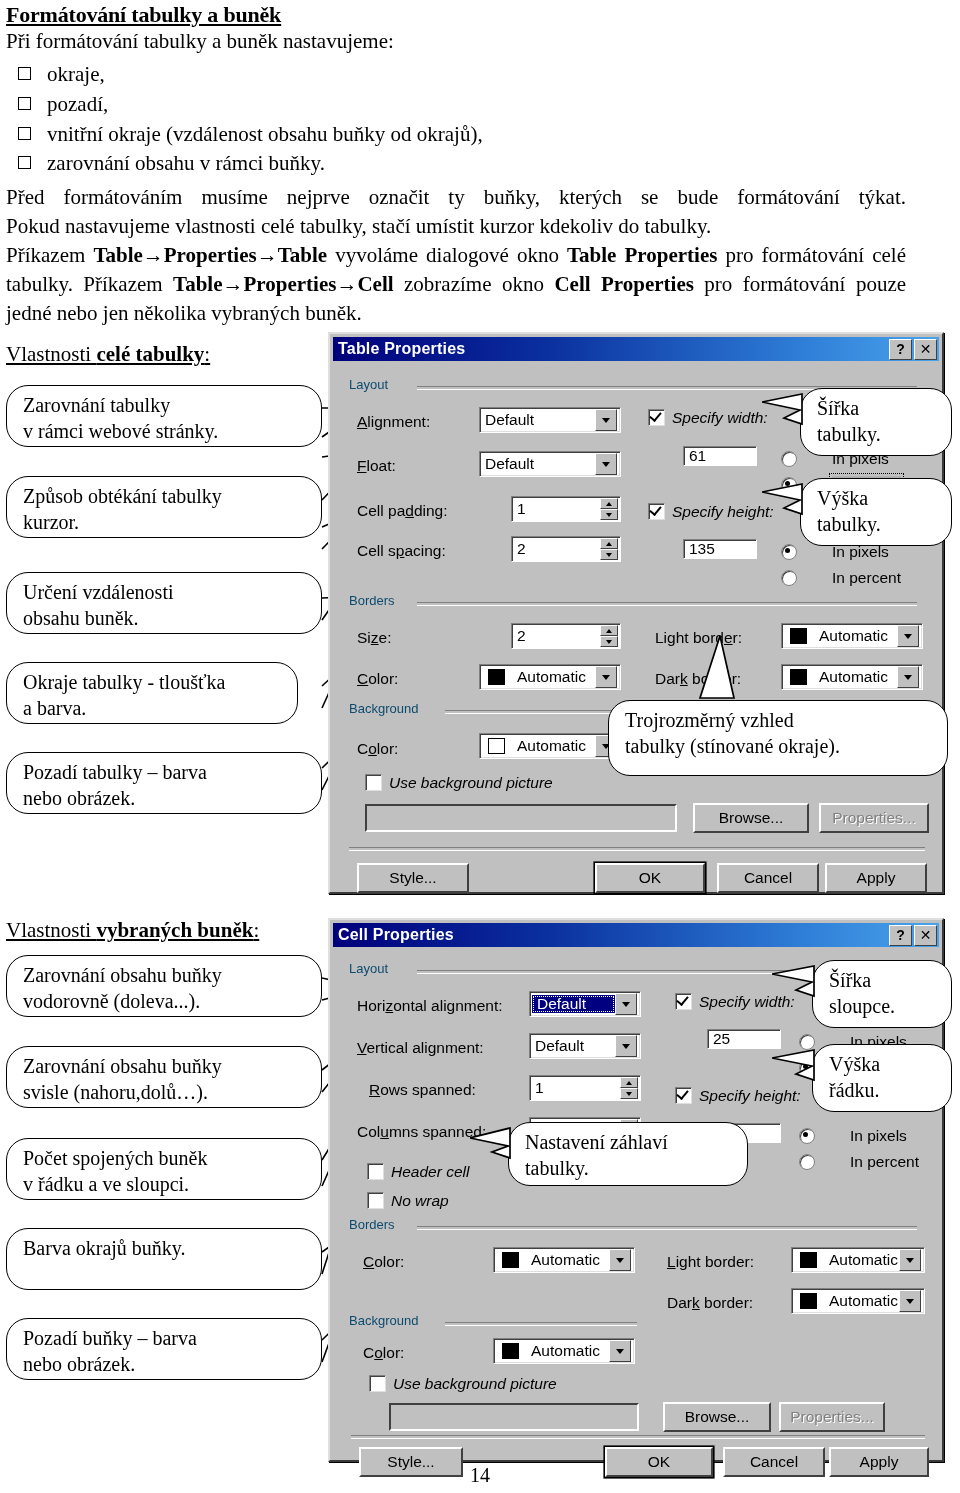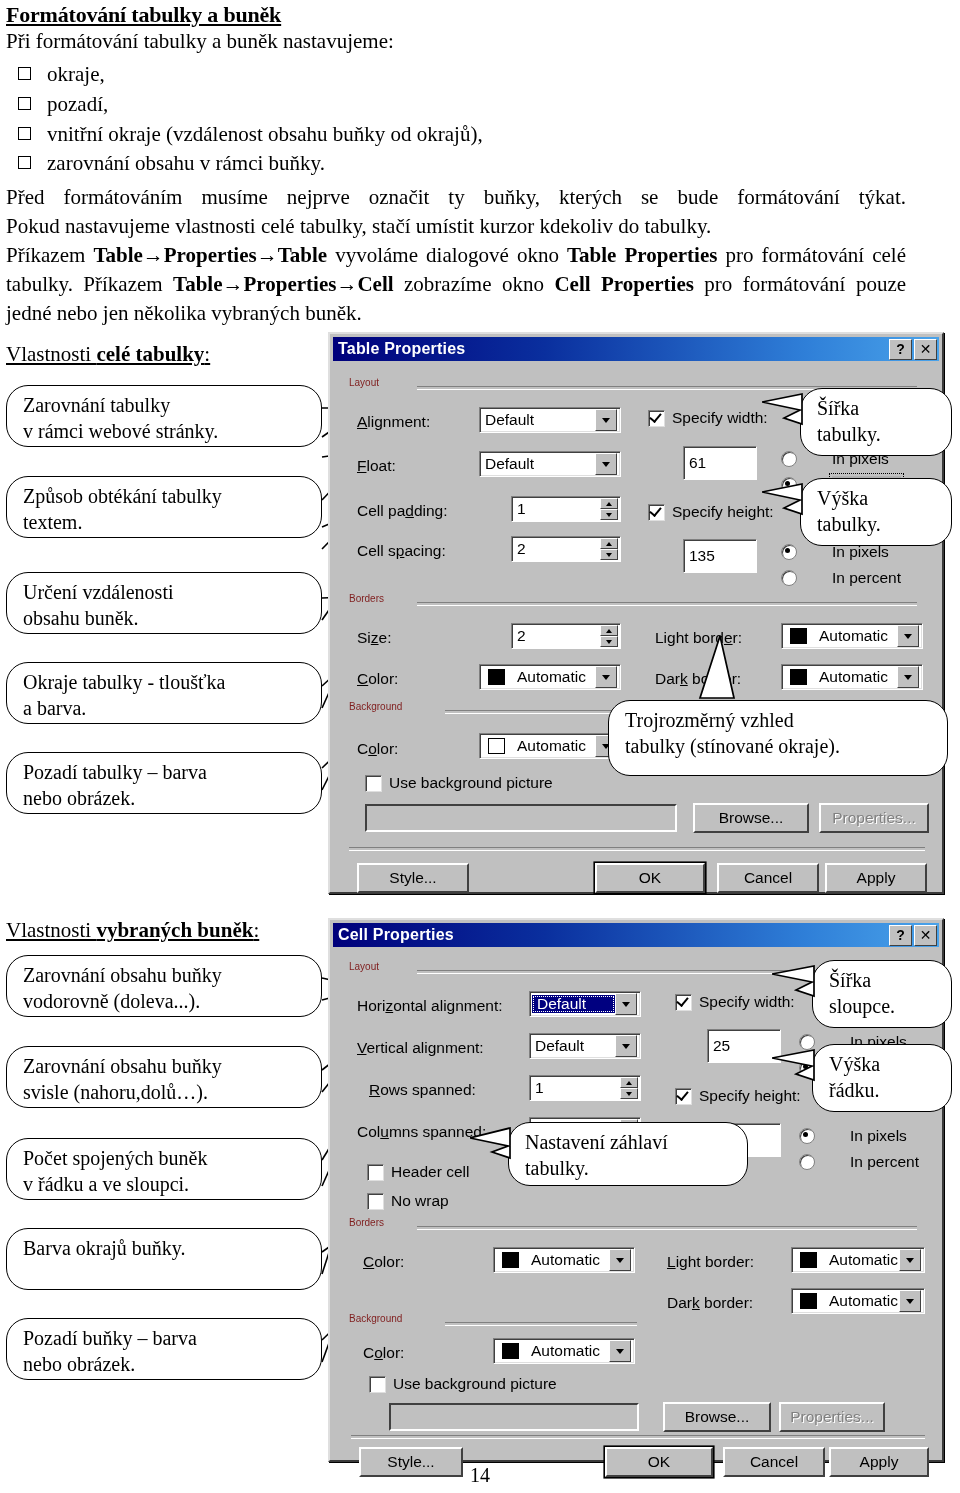--- a/index.html
+++ b/index.html
@@ -54,21 +54,21 @@
     font-family:"Liberation Sans","DejaVu Sans",sans-serif;}
   .tbtn{width:21px;height:19px;background:#c0c0c0;margin-left:2px;
     border-top:1.6px solid #fff;border-left:1.6px solid #fff;
     border-right:1.6px solid #404040;border-bottom:1.6px solid #404040;
     display:flex;align-items:center;justify-content:center;
     font-size:14px;font-weight:bold;color:#000;line-height:1;}
 
   .body{position:absolute;left:3px;right:3px;top:29px;bottom:3px;}
 
   
-  .grp-label{position:absolute;font-size:10px;color:#7f1d1d;background:#c0c0c0;padding-right:6px;z-index:3;}
+  .grp-label{position:absolute;font-size:13px;color:#0c4a6e;background:#c0c0c0;padding-right:6px;z-index:3;}
   .grp-rule{position:absolute;height:2px;border-top:1px solid #808080;border-bottom:1px solid #ffffff;}
 
   .lbl{position:absolute;font-size:15.5px;color:#000;white-space:nowrap;}
   .lbl u{text-decoration:underline;}
 
   
   .combo{position:absolute;height:26px;background:#fff;box-sizing:border-box;
     border-top:1.6px solid #808080;border-left:1.6px solid #808080;
     border-right:1.6px solid #fff;border-bottom:1.6px solid #fff;
     box-shadow:inset 1px 1px 0 #404040, inset -1px -1px 0 #dfdfdf;
@@ -81,42 +81,42 @@
   .carrow i{display:block;width:0;height:0;border-left:4px solid transparent;border-right:4px solid transparent;border-top:5px solid #000;}
   .combo.sel .cval{background:#000080;color:#fff;margin:2px 0 2px 2px;
      outline:1px dotted #fff;outline-offset:-2px;}
   
   .combo .swatch{width:15px;height:14px;margin-left:8px;margin-right:7px;flex:0 0 auto;
     border:1px solid #000;}
   .swatch.black{background:#000;}
   .swatch.white{background:#fff;}
 
   
-  .field{position:absolute;height:34px;background:#fff;box-sizing:border-box;
+  .field{position:absolute;height:20px;background:#fff;box-sizing:border-box;
     border-top:1.6px solid #808080;border-left:1.6px solid #808080;
     border-right:1.6px solid #fff;border-bottom:1.6px solid #fff;
     box-shadow:inset 1px 1px 0 #404040;
     display:flex;align-items:center;}
   .field .fval{font-size:15.5px;padding-left:5px;}
 
   
   .spin{position:absolute;height:26px;background:#fff;box-sizing:border-box;
     border-top:1.6px solid #808080;border-left:1.6px solid #808080;
     border-right:1.6px solid #fff;border-bottom:1.6px solid #fff;
     box-shadow:inset 1px 1px 0 #404040;display:flex;align-items:center;}
   .spin .sval{font-size:15.5px;padding-left:5px;flex:1;}
   .spin .sbtns{width:18px;height:22px;margin-right:2px;display:flex;flex-direction:column;flex:0 0 auto;}
   .spin .sbtns div{flex:1;background:#c0c0c0;display:flex;align-items:center;justify-content:center;
     border-top:1.2px solid #fff;border-left:1.2px solid #fff;
     border-right:1.2px solid #404040;border-bottom:1.2px solid #404040;}
   .spin .sbtns .up i{width:0;height:0;border-left:3.5px solid transparent;border-right:3.5px solid transparent;border-bottom:4px solid #000;display:block;}
   .spin .sbtns .dn i{width:0;height:0;border-left:3.5px solid transparent;border-right:3.5px solid transparent;border-top:4px solid #000;display:block;}
 
   
-  .chk{position:absolute;display:flex;align-items:center;white-space:nowrap;}
+  .chk{position:absolute;display:flex;align-items:flex-start;white-space:nowrap;font-style:italic;}
   .chk .box{width:15px;height:15px;background:#fff;flex:0 0 auto;margin-right:7px;
     box-shadow:inset 1px 1px 0 #404040, inset -1px -1px 0 #fff;
     border-top:1.4px solid #808080;border-left:1.4px solid #808080;
     border-right:1.4px solid #dfdfdf;border-bottom:1.4px solid #dfdfdf;
     position:relative;}
   .chk .box.on::after{content:"";position:absolute;left:3px;top:0px;width:5px;height:9px;
     border-right:2.4px solid #000;border-bottom:2.4px solid #000;transform:rotate(40deg);}
   .chk .ctext{font-size:15.5px;}
 
   
@@ -391,27 +391,27 @@
       </div>
     </div>
   </div>
 
   <div class="callout" style="left:6px;top:385px;width:316px;height:62px;">
     <span>Zarovnání tabulky</span><br>
     <span>v rámci webové stránky.</span>
   </div>
   <div class="callout" style="left:6px;top:476px;width:316px;height:62px;">
     <span>Způsob obtékání tabulky</span><br>
-    <span>textem.</span>
+    <span>kurzor.</span>
   </div>
   <div class="callout" style="left:6px;top:572px;width:316px;height:62px;">
     <span>Určení vzdálenosti</span><br>
     <span>obsahu buněk.</span>
   </div>
-  <div class="callout" style="left:6px;top:662px;width:316px;height:62px;">
+  <div class="callout" style="left:6px;top:662px;width:292px;height:62px;">
     <span>Okraje tabulky - tloušťka</span><br>
     <span>a barva.</span>
   </div>
   <div class="callout" style="left:6px;top:752px;width:316px;height:62px;">
     <span>Pozadí tabulky – barva</span><br>
     <span>nebo obrázek.</span>
   </div>
 
   <div class="callout" style="left:800px;top:388px;width:152px;height:68px;z-index:55;">
     <span>Šířka</span><br>

